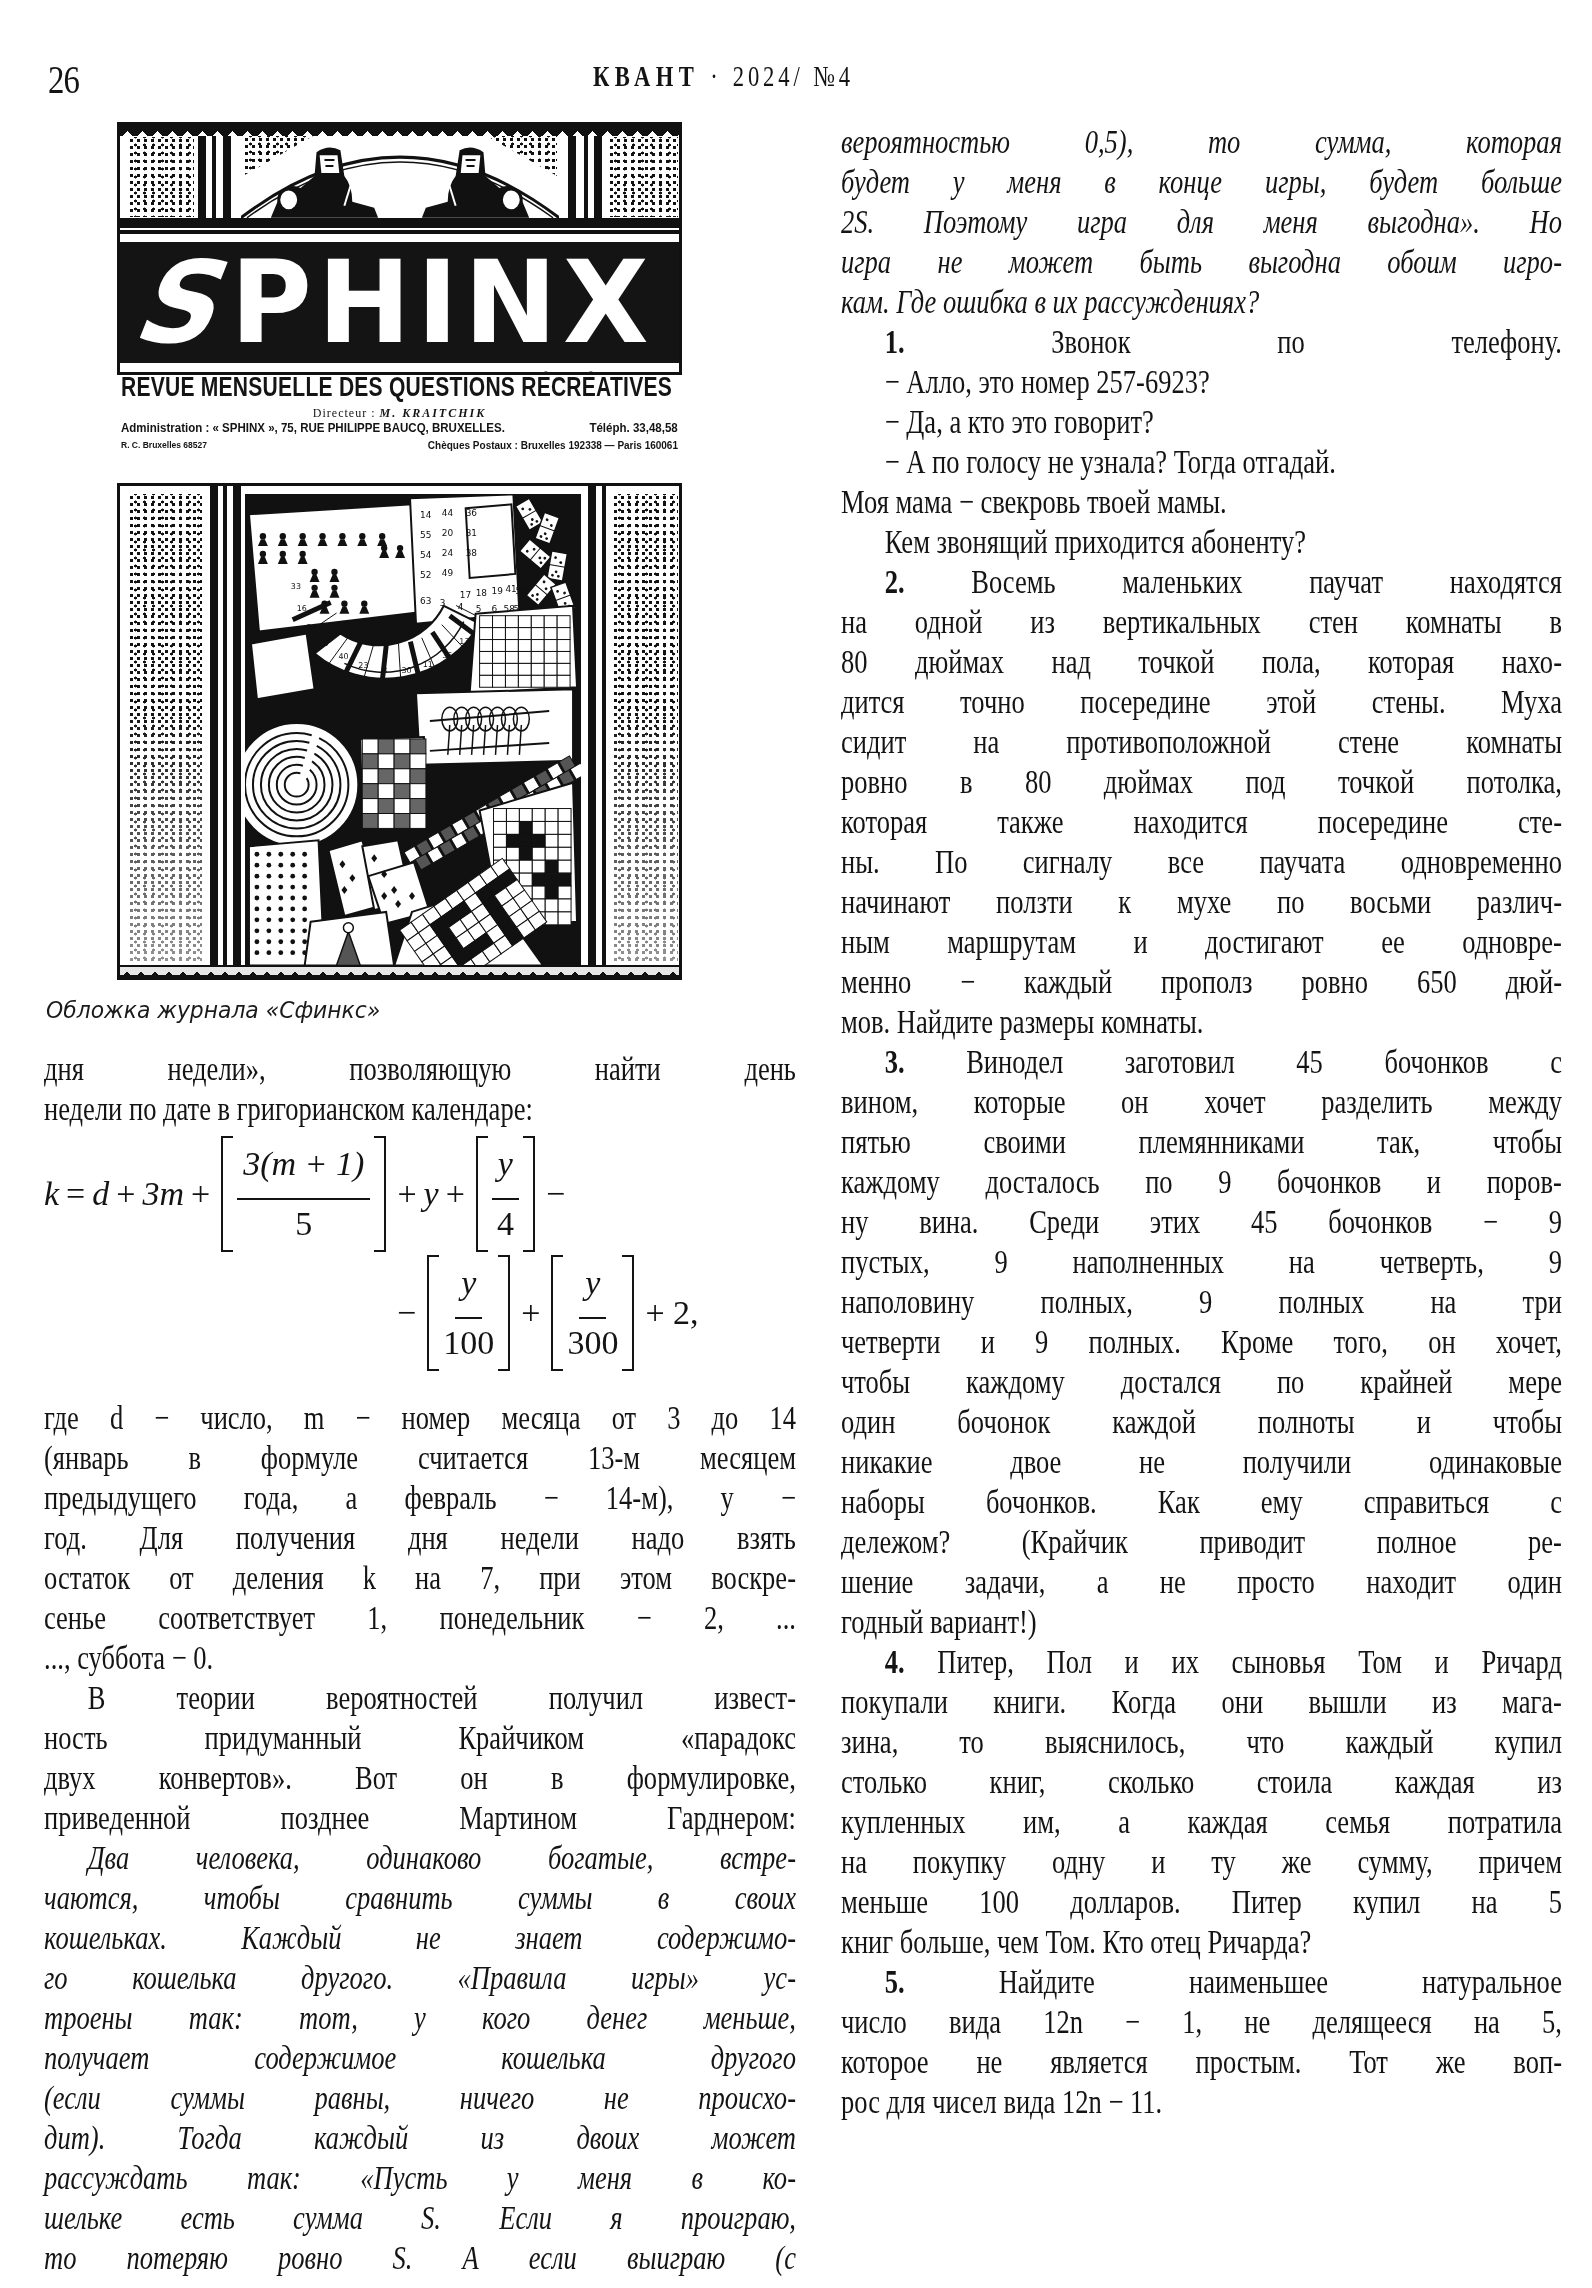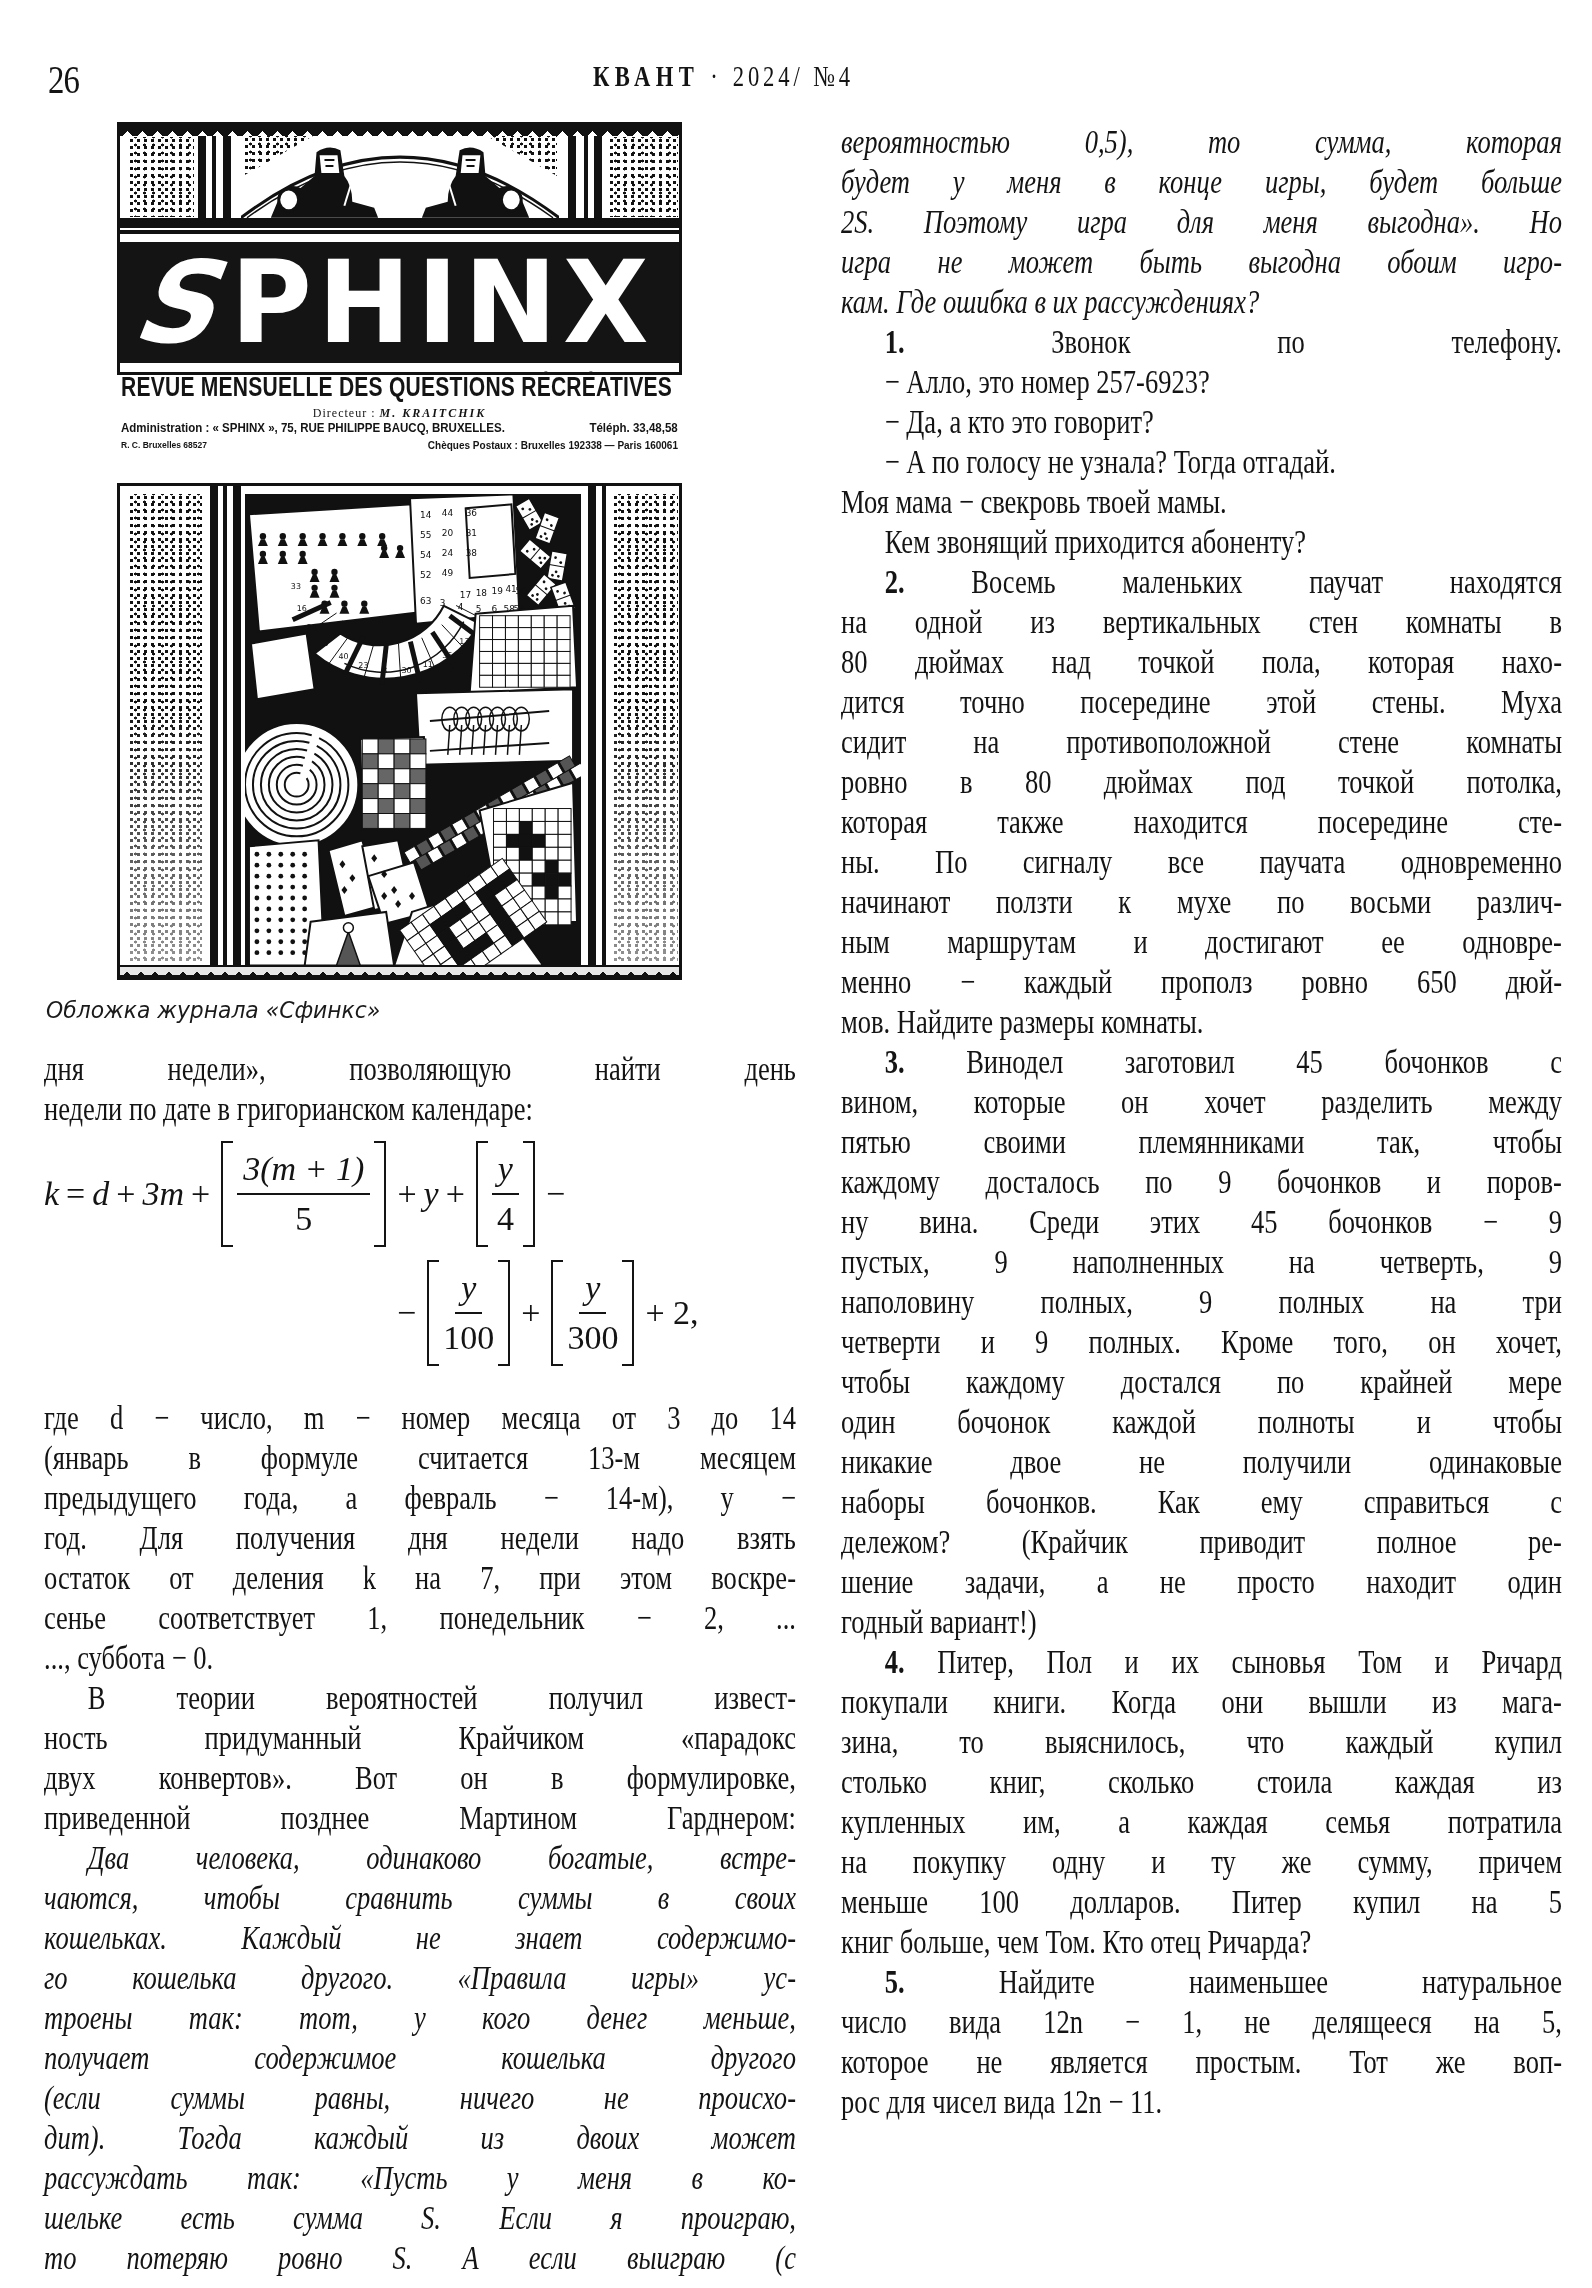--- a/index.html
+++ b/index.html
@@ -171,21 +171,21 @@
   .bracket::before, .bracket::after {
     content: ""; position: absolute; top: 0; bottom: 0; width: 10px;
     border-top: 2px solid #141414; border-bottom: 2px solid #141414;
   }
   .bracket::before { left: 0; }
   .bracket::after { right: 0; }
   .frac {
     display: inline-flex; flex-direction: column; align-items: center;
     padding: 0 8px; margin: 6px 0;
   }
-  .frac .num { border-bottom: 2px solid #141414; padding: 0 6px 2px; line-height: 44px; }
+  .frac .num { border-bottom: 2px solid #141414; padding: 0 6px 12px; line-height: 44px; }
   .frac .den { padding-top: 2px; line-height: 44px; }
   .op { margin: 0 7px; }
 </style>
 </head>
 <body>
 
 <div class="page-number">26</div>
 <div class="running-head">
   <span class="journal">КВАНТ</span><span class="sep">·</span><span>2024/ №4</span>
 </div>

